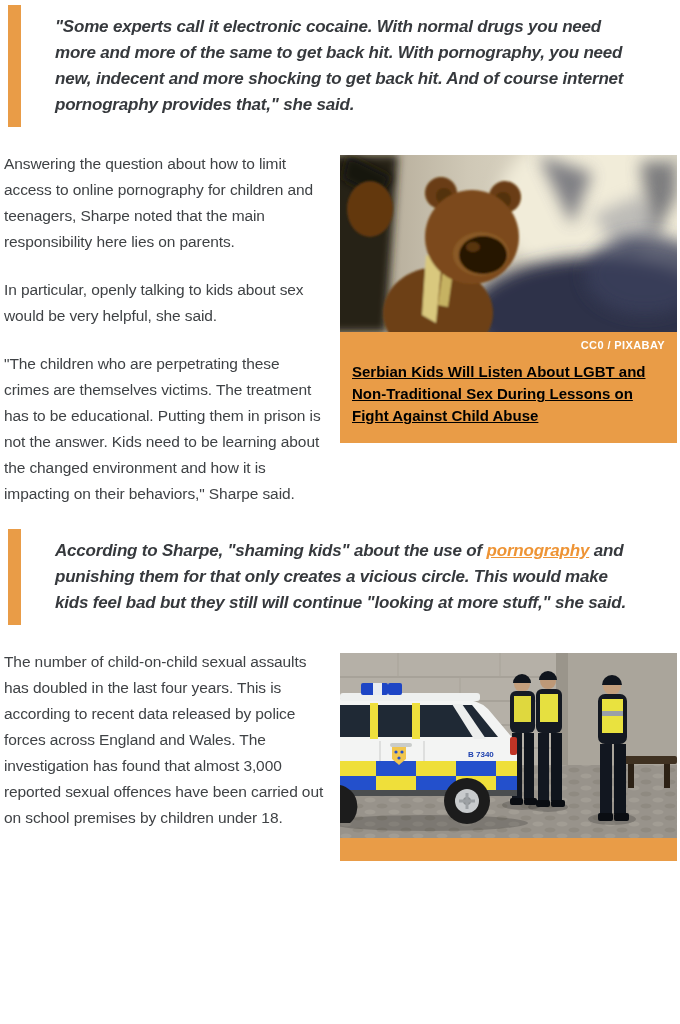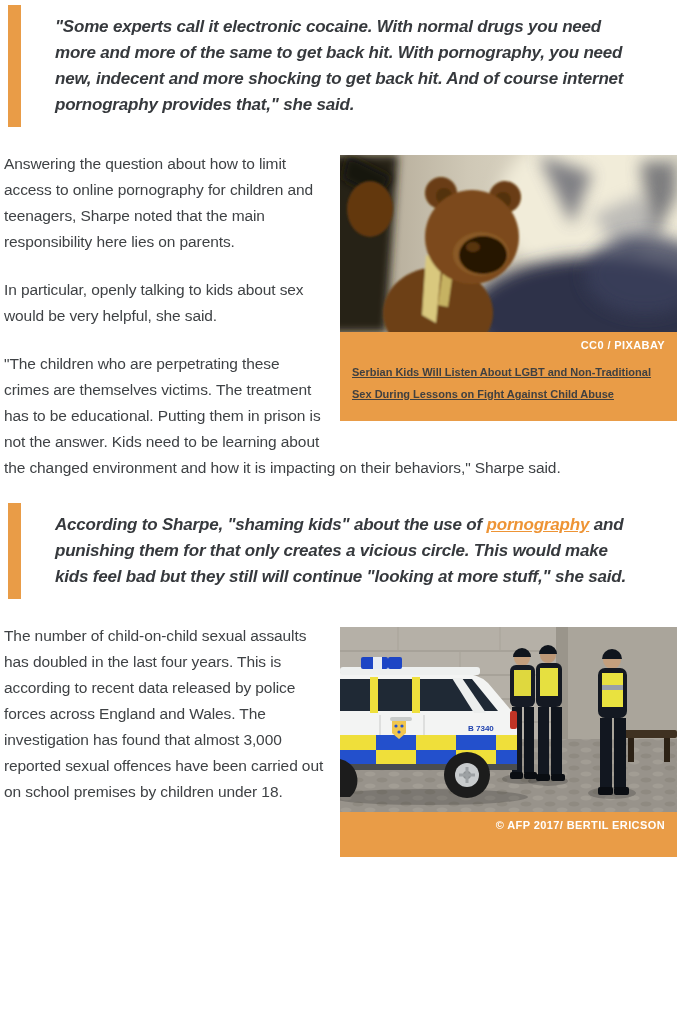--- a/index.html
+++ b/index.html
@@ -35,22 +35,22 @@
   .caption-box { background: #e99c47; padding: 7px 12px 16px 12px; }
   .credit {
     text-align: right;
     font-size: 11px; font-weight: bold;
     letter-spacing: 0.4px;
     color: #ffffff;
     margin: 0 0 10px 0;
   }
   .caption-link {
     display: block;
-    font-size: 11px; font-weight: bold; line-height: 22px;
-    color: #404040;
+    font-size: 15px; font-weight: bold; line-height: 22px;
+    color: #000000;
     text-decoration: underline;
     cursor: pointer;
   }
 </style>
 </head>
 <body>
 
 <div class="page">
 
   <blockquote class="pull-quote">
@@ -235,19 +235,18 @@
           <g stroke="#9da1a4" stroke-width="3">
             <line x1="127" y1="140" x2="127" y2="156"></line>
             <line x1="119" y1="148" x2="135" y2="148"></line>
           </g>
 
           <path d="M0 132 A22 22 0 0 1 10 170 L0 170 Z" fill="#1c1c1c"></path>
         </g>
       </svg>
     </div>
     <figcaption class="caption-box">
-      <div class="credit">© AFP 2017/ BERTIL ERICSON</div>
     </figcaption>
   </figure>
 
   <p class="body-text">The number of child-on-child sexual assaults has doubled in the last four years. This is according to recent data released by police forces across England and Wales. The investigation has found that almost 3,000 reported sexual offences have been carried out on school premises by children under 18.</p>
 
 </div>
 
 </body></html>

